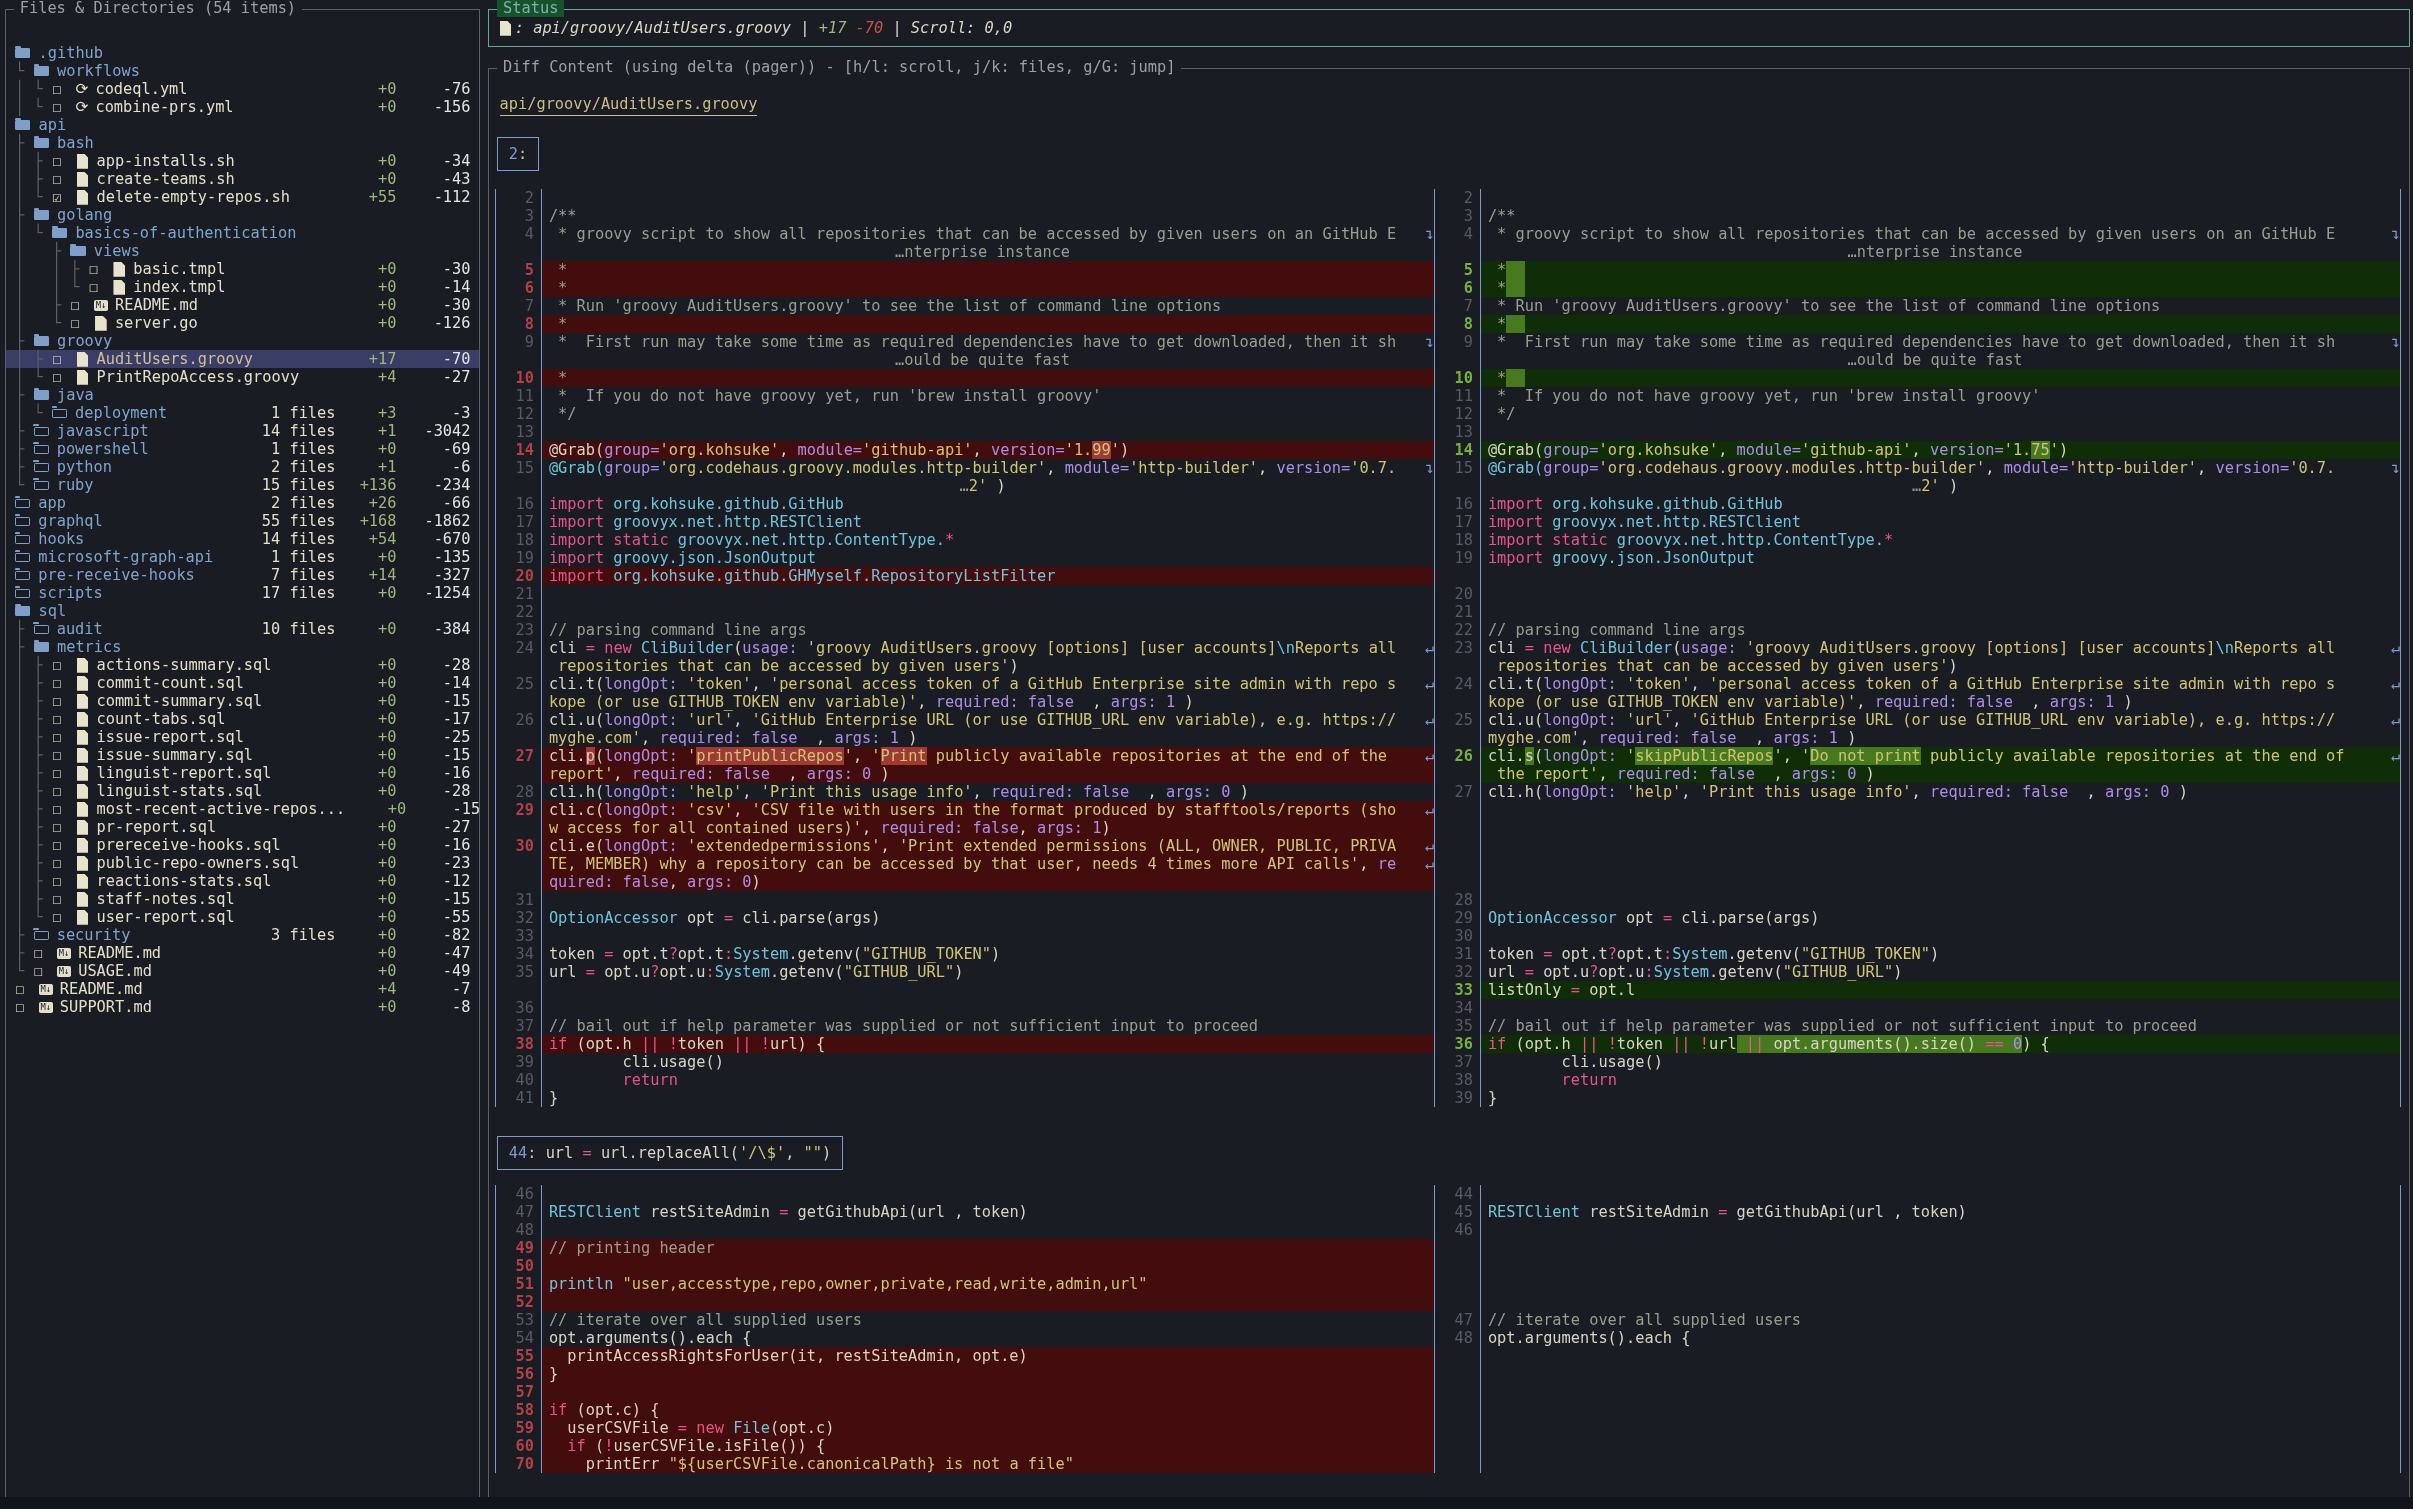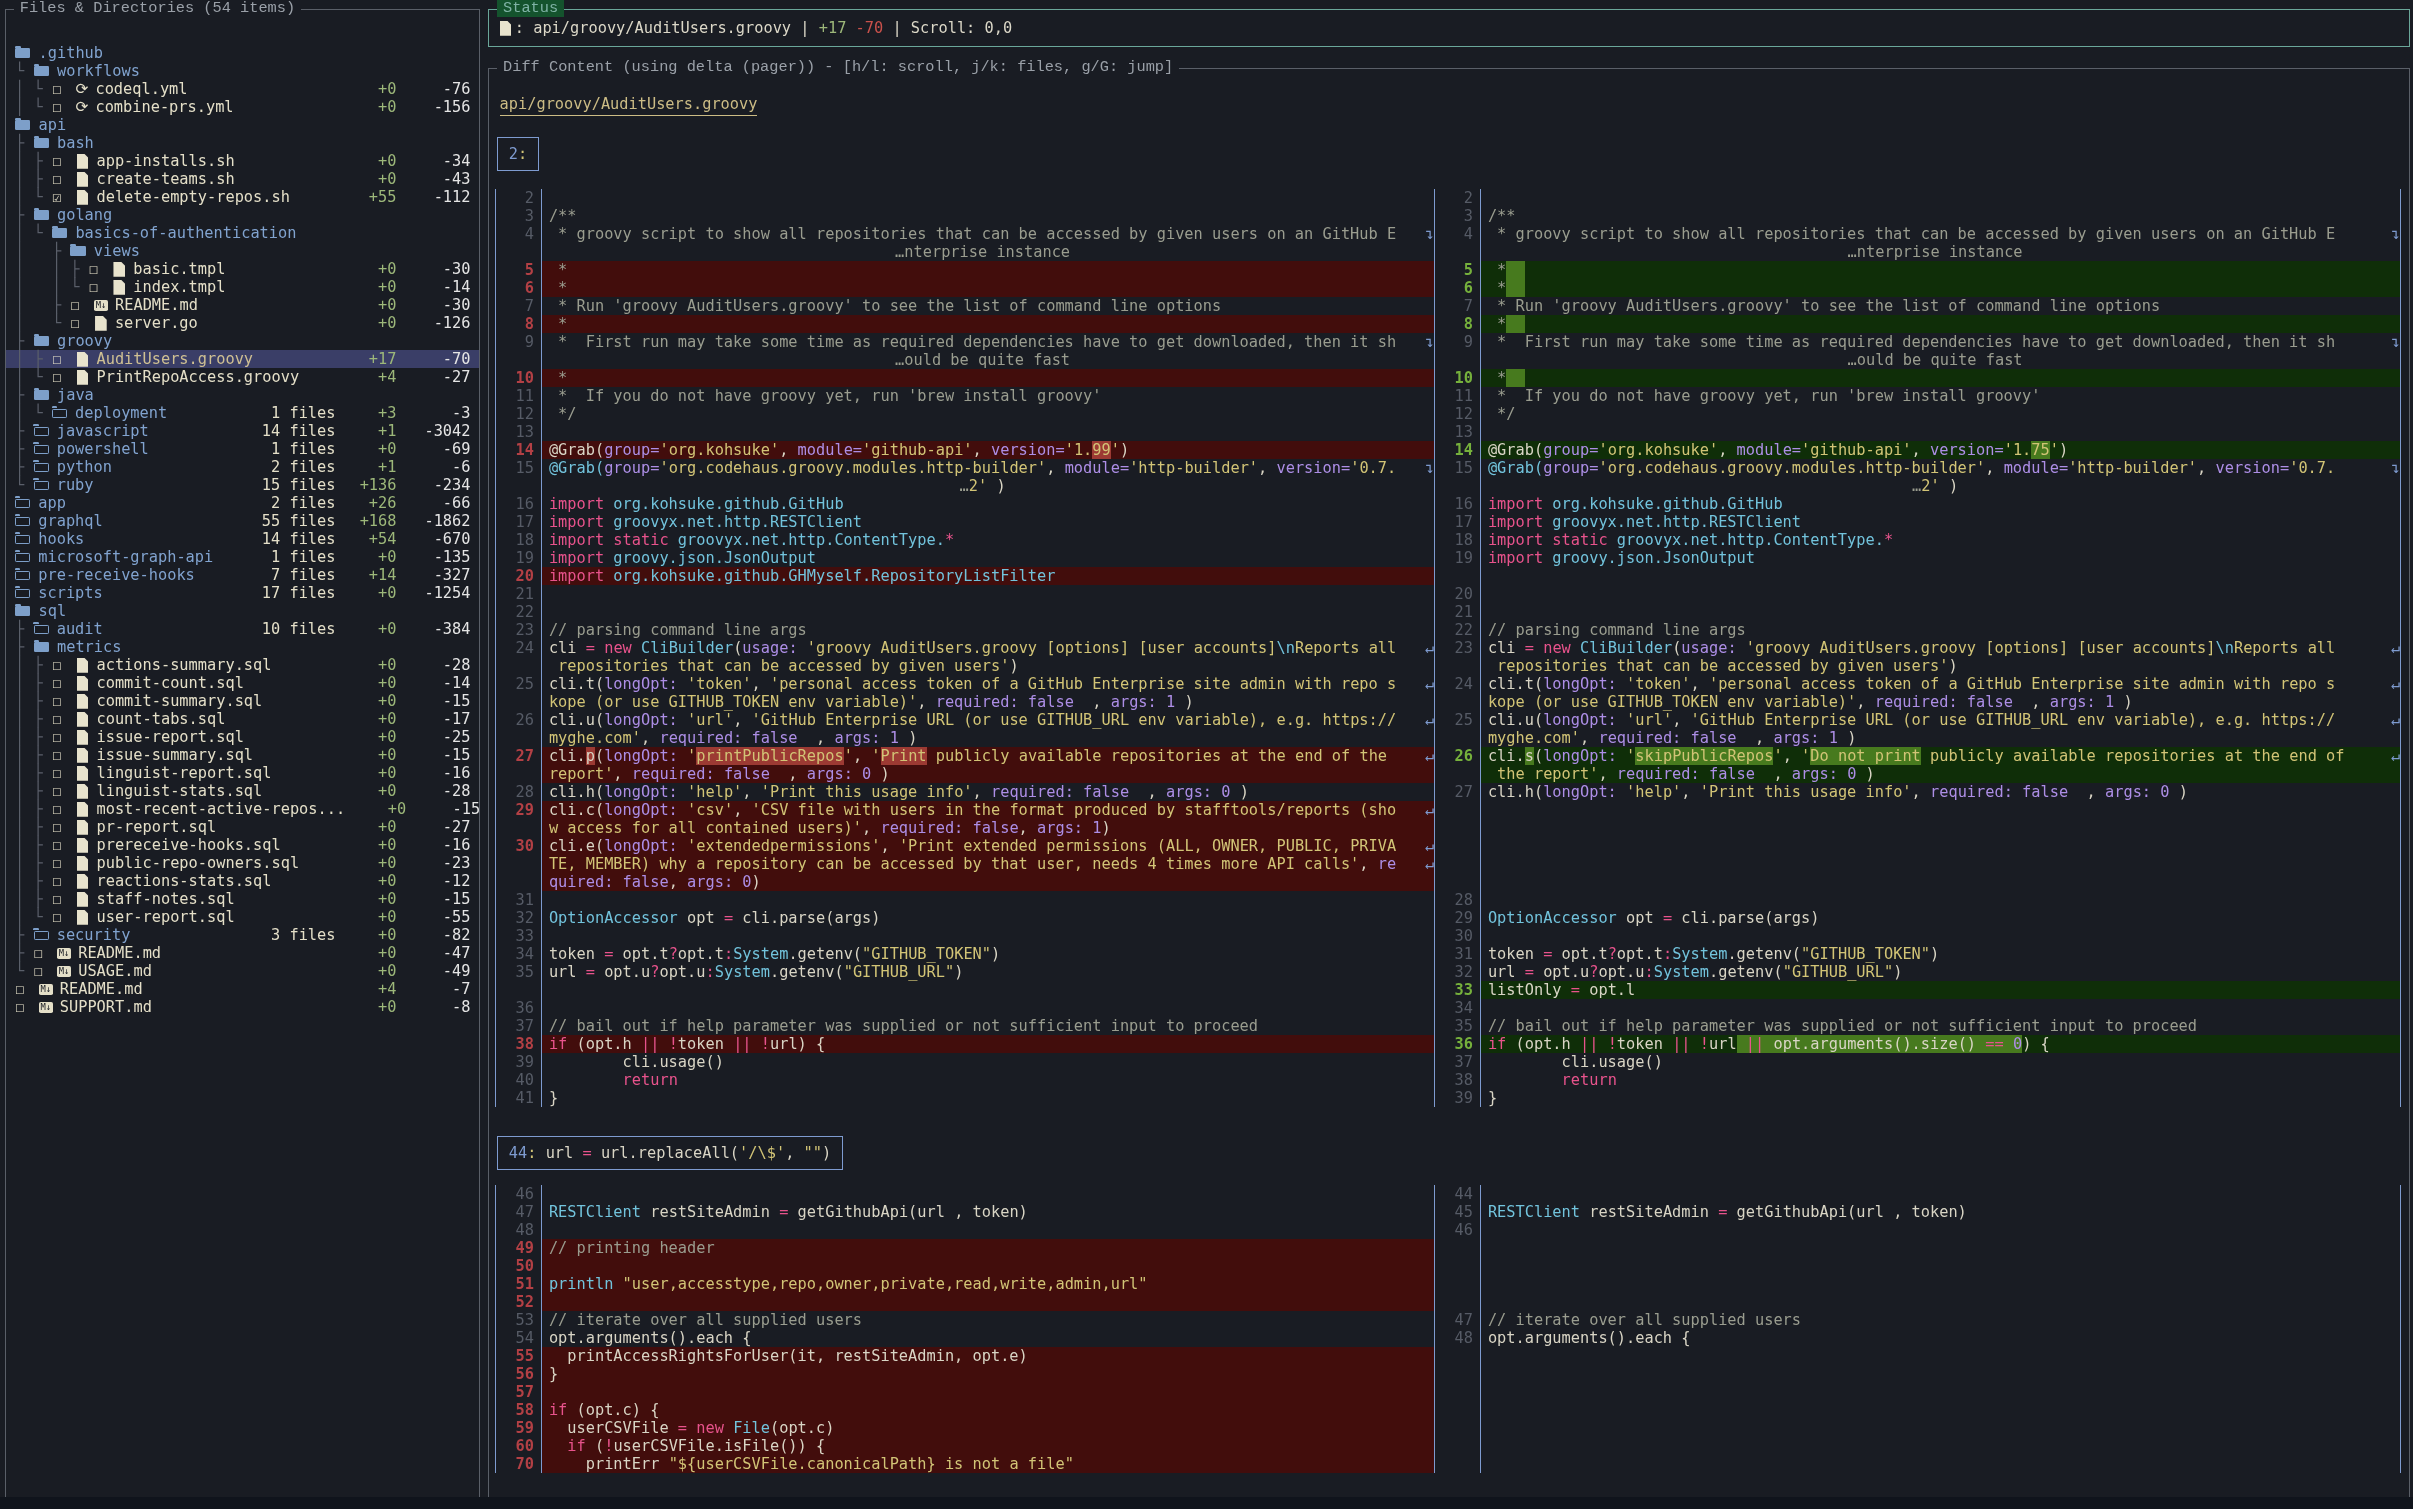--- a/index.html
+++ b/index.html
@@ -1,18 +1,18 @@
 <!DOCTYPE html>
 <html style="font-size:9.4px"><head>
 <meta charset="utf-8">
 <style>
   html,body{margin:0;padding:0;background:#191c23;}
   body{width:2413px;height:1510px;position:relative;font-family:"DejaVu Sans Mono",monospace;font-size:15.3px;color:#d9d5c5;overflow:hidden;}
   .panel{position:absolute;border:1.8px solid #5a5f68;background:#191c23;}
-  .ptitle{position:absolute;top:-11px;left:8.2px;background:#191c23;padding:0 5.9px;color:#9aa0a8;white-space:pre;font-family:Liberation Mono, monospace;}
+  .ptitle{position:absolute;top:-11px;left:8.2px;background:#191c23;padding:0 5.9px;color:#9aa0a8;white-space:pre;}
   
   #tree{left:4.7px;top:9.4px;width:473px;height:1492px;}
   .tree-list{position:absolute;left:0;top:14px;right:0;margin-top:20px;}
   .trow{display:flex;height:18px;line-height:18px;align-items:center;padding:0 8.2px 0 9.4px;white-space:pre;}
   .trow.sel{background:#3a3e67;}
   .pre{color:#5a5f6a;white-space:pre;}
   .chk{color:#e4dfc8;width:23.5px;flex:none;}
   .ic-page{display:inline-block;width:11.7px;height:14.7px;background:#e8e3cd;clip-path:polygon(0 0,68% 0,100% 26%,100% 100%,0 100%);margin:0 8.2px 0 1.2px;flex:none;}
   .ic-yml{color:#e4dfc8;width:20px;flex:none;}
   .ic-md{display:inline-block;background:#e4dfc8;color:#191c23;font-size:8.8px;line-height:11.7px;height:11.7px;padding:0 1.8px;border-radius:1.8px;margin-right:7px;flex:none;}
@@ -22,21 +22,21 @@
   .ic-dir-closed::before{content:"";position:absolute;left:-1.2px;top:-3.5px;width:5.3px;height:2.3px;background:#7d9fc9;border-radius:1.2px 1.2px 0 0;}
   .tname.dir{color:#81a3cf;}
   .tname.file{color:#e4dfc8;}
   .trow.sel .tname{color:#cfc093;}
   .cnt{margin-left:auto;color:#e4dfc8;text-align:right;}
   .plus{min-width:61px;text-align:right;color:#9db87a;}
   .minus{min-width:74px;text-align:right;color:#e5e5e5;}
   
   #status{left:488px;top:9.4px;width:1920px;height:36px;border-color:#6aa79a;}
   #status .ptitle{color:#7fb2a5;background:#14532d;}
-  .stline{display:flex;align-items:center;height:100%;padding-left:10.6px;white-space:pre;color:#dcd8c8;}
+  .stline{display:flex;align-items:center;height:100%;padding-left:10.6px;white-space:pre;color:#dcd8c8;font-style:italic;}
   .stline .ic-page{margin:0 3.5px 0 0;}
   .green{color:#9db87a;} .red{color:#c9514b;}
   
   #diff{left:488px;top:68px;width:1920px;height:1430px;}
   .diff-inner{position:relative;width:100%;height:100%;overflow:hidden;}
   .flink{position:absolute;left:10.6px;top:26px;color:#ccbc85;border-bottom:1.2px solid #ccbc85;padding-bottom:1.8px;white-space:pre;}
   .hunkbox{position:absolute;border:1.8px solid #7e9bd0;padding:7px 10.6px;white-space:pre;}
   #hunk1{left:8.2px;top:68px;}
   #hunk2{left:8.2px;top:1067px;}
   .grid{position:absolute;left:5.9px;display:flex;}

